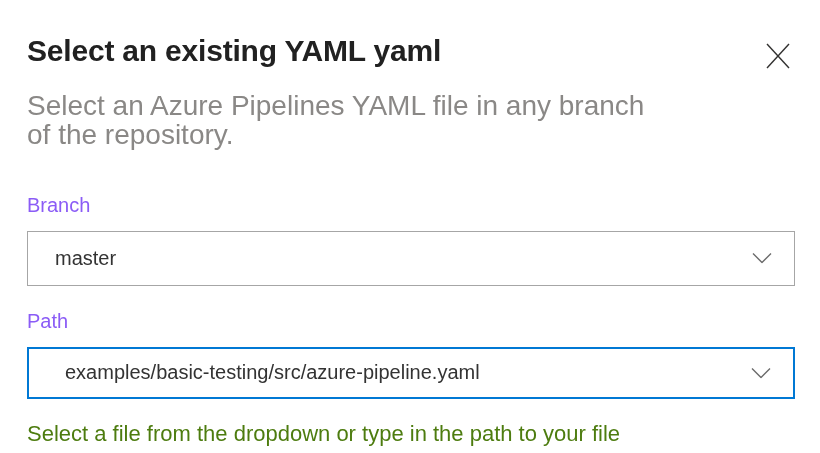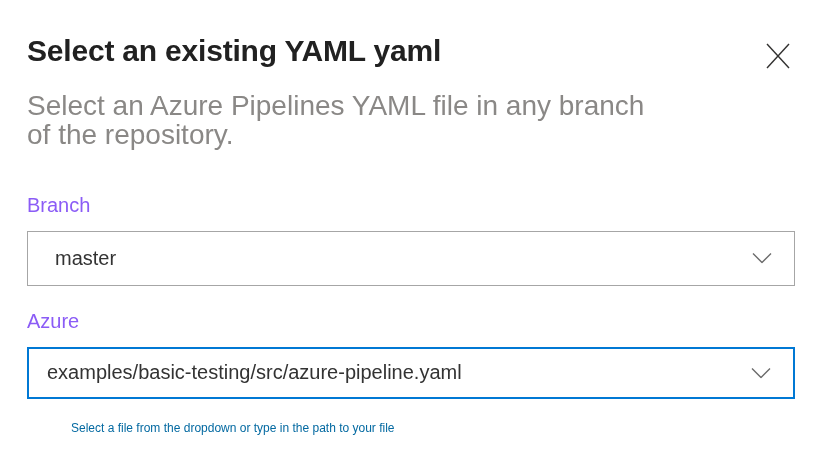--- a/index.html
+++ b/index.html
@@ -53,41 +53,40 @@
     background: #ffffff;
     border: 1px solid #a6a6a6;
     display: flex;
     align-items: center;
     padding: 0 52px 0 27px;
     cursor: pointer;
   }
   .dropdown.focused {
     height: 52px;
     border: 2px solid #0078d4;
-    padding-left: 18px;
+    padding-left: 36px;
   }
   .dropdown-value {
     font-size: 20px;
     color: #333333;
     white-space: nowrap;
     overflow: hidden;
     text-overflow: ellipsis;
   }
   .chevron {
     position: absolute;
     right: 22px;
     top: 50%;
     transform: translateY(-50%);
     display: flex;
   }
   .helper-text {
     margin-top: 22px;
-    font-size: 12px;
-    color: #0369a1;
-    margin-left: 44px;
+    font-size: 22px;
+    color: #4d7c0f;
   }
 </style>
 </head>
 <body>
 
 <div class="dialog">
 
   <h1 class="dialog-title">Select an existing YAML yaml</h1>
 
   <button class="close-btn">
@@ -105,21 +104,21 @@
 
   <div class="dropdown">
     <span class="dropdown-value">master</span>
     <span class="chevron">
       <svg width="20" height="11" viewBox="0 0 20 11">
         <path d="M1 1 L10 10 L19 1" fill="none" stroke="#6b6b6b" stroke-width="1.4"></path>
       </svg>
     </span>
   </div>
 
-  <div class="field-label path-label">Azure</div>
+  <div class="field-label path-label">Path</div>
 
   <div class="dropdown focused">
     <span class="dropdown-value">examples/basic-testing/src/azure-pipeline.yaml</span>
     <span class="chevron">
       <svg width="20" height="11" viewBox="0 0 20 11">
         <path d="M1 1 L10 10 L19 1" fill="none" stroke="#6b6b6b" stroke-width="1.4"></path>
       </svg>
     </span>
   </div>
 

